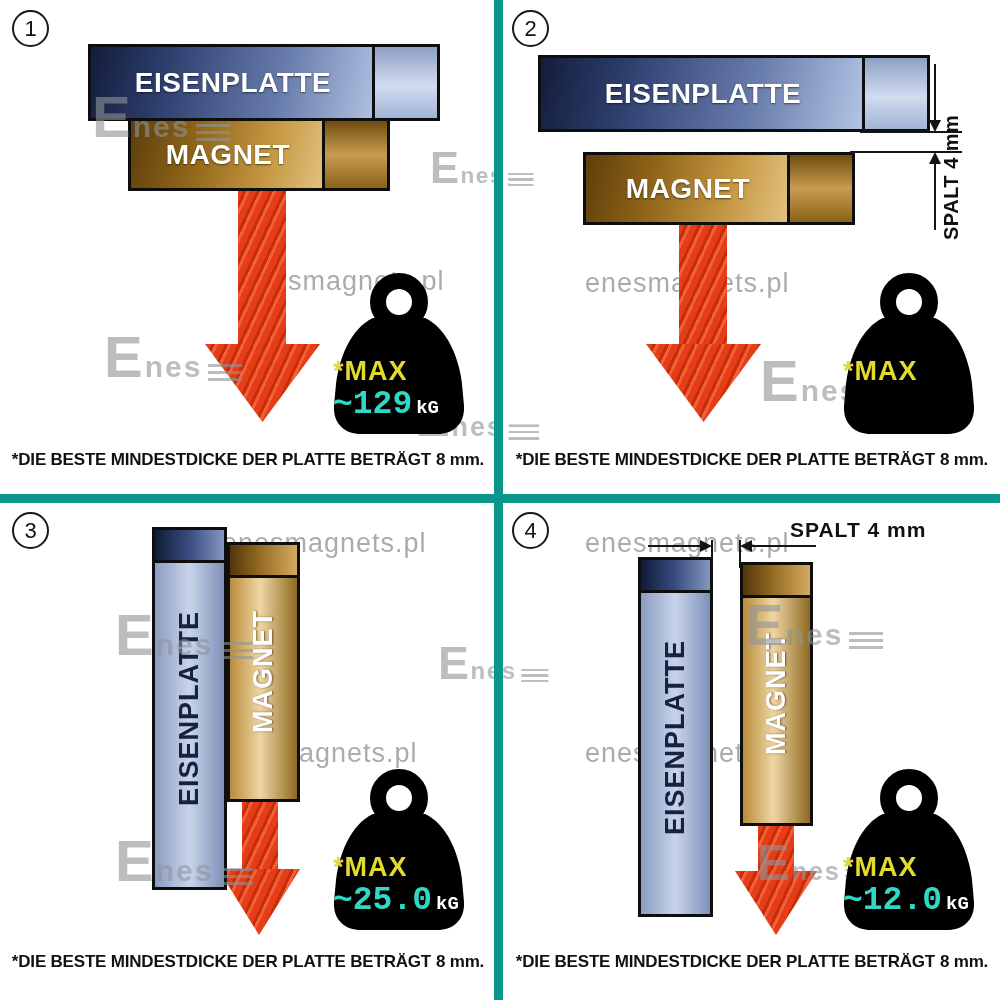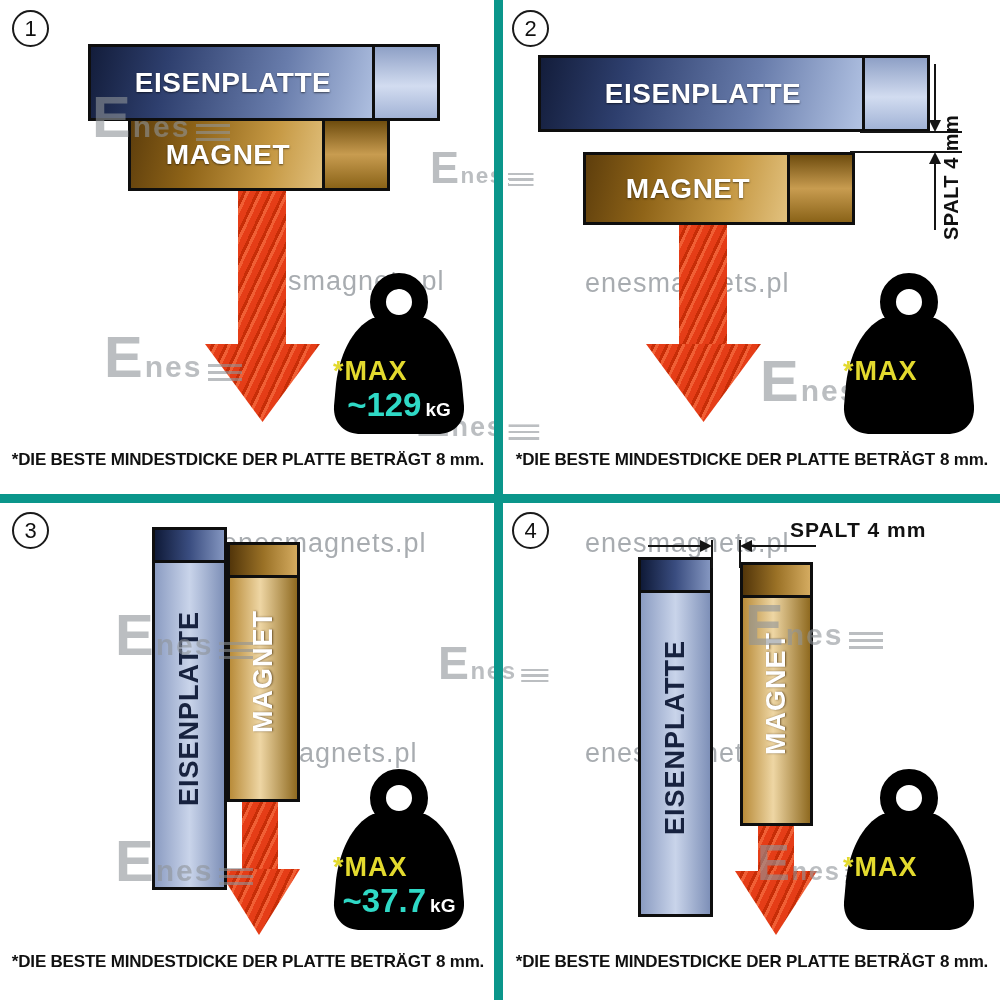--- a/index.html
+++ b/index.html
@@ -40,22 +40,22 @@
   .shaft{position:absolute;z-index:1;
          background:repeating-linear-gradient(115deg,#e53d17 0 6px,#c72d07 6px 9px,#f05f35 9px 12px);}
   .head{position:absolute;z-index:1;clip-path:polygon(0 0,100% 0,50% 100%);
         background:repeating-linear-gradient(115deg,#e53d17 0 6px,#c72d07 6px 9px,#f05f35 9px 12px);}
 
   
   .weight{position:absolute;width:132px;height:166px;z-index:3;}
   .weight svg{display:block;}
   .wmax{position:absolute;left:0;right:0;top:84px;text-align:left;color:#e3da2e;
         font-size:27px;font-weight:bold;letter-spacing:1px;}
-  .wval{position:absolute;left:0;right:0;top:114px;text-align:center;color:#2fd9c6;
-        font-size:33px;font-weight:bold;white-space:nowrap;}
+  .wval{position:absolute;left:0;right:0;top:114px;color:#2fd9c6;
+        font-size:33px;font-weight:bold;white-space:nowrap;font-family:Liberation Mono, monospace;}
   .wunit{color:#fff;font-size:19px;font-weight:bold;margin-left:4px;}
 
   
   .dim{position:absolute;z-index:4;}
   .gap-label-v{position:absolute;z-index:4;writing-mode:vertical-rl;transform:rotate(180deg);
                font-size:20px;font-weight:bold;color:#111;letter-spacing:.5px;
                height:140px;display:flex;align-items:center;}
   .gap-label-h{position:absolute;z-index:4;font-size:21px;font-weight:bold;color:#111;
                letter-spacing:1px;white-space:nowrap;}
 
@@ -203,21 +203,21 @@
     <div class="cap-t"></div>
     <div class="label-v">MAGNET</div>
   </div>
 
   <div class="weight" style="left:333px;top:768px;">
     <svg width="132" height="166" viewBox="0 0 132 166">
       <circle cx="66" cy="30" r="21" fill="none" stroke="#000" stroke-width="16"></circle>
       <path d="M40,46 L92,46 C114,56 126,86 129,112 L131,134 C132,152 120,162 104,162 L28,162 C12,162 0,152 1,134 L3,112 C6,86 18,56 40,46 Z" fill="#000"></path>
     </svg>
     <div class="wmax">*MAX</div>
-    <div class="wval"><span>~37.7</span><span class="wunit">kG</span></div>
+    <div class="wval"><span>~25.0</span><span class="wunit">kG</span></div>
   </div>
 
   <div class="footnote" style="left:9px;top:952px;">
     <span>*DIE BESTE MINDESTDICKE DER PLATTE BETRÄGT</span><b>8 mm.</b>
   </div>
 
   <div class="num" style="left:512px;top:512px;">4</div>
 
   <div class="shaft" style="left:758px;top:823px;width:36px;height:52px;"></div>
   <div class="head" style="left:735px;top:871px;width:82px;height:64px;"></div>
@@ -240,20 +240,21 @@
     <polygon points="134,28 134,40 122,34" fill="#141414"></polygon>
   </svg>
   <div class="gap-label-h" style="left:790px;top:518px;">SPALT  4 mm</div>
 
   <div class="weight" style="left:843px;top:768px;">
     <svg width="132" height="166" viewBox="0 0 132 166">
       <circle cx="66" cy="30" r="21" fill="none" stroke="#000" stroke-width="16"></circle>
       <path d="M40,46 L92,46 C114,56 126,86 129,112 L131,134 C132,152 120,162 104,162 L28,162 C12,162 0,152 1,134 L3,112 C6,86 18,56 40,46 Z" fill="#000"></path>
     </svg>
     <div class="wmax">*MAX</div>
+    <div class="wval"><span>~12.0</span><span class="wunit">kG</span></div>
   </div>
 
   <div class="footnote" style="left:513px;top:952px;">
     <span>*DIE BESTE MINDESTDICKE DER PLATTE BETRÄGT</span><b>8 mm.</b>
   </div>
 
   <div class="divider-v" style="background: rgb(11, 150, 139);"></div>
   <div class="divider-h" style="background: rgb(11, 150, 139);"></div>
 
 </div>

